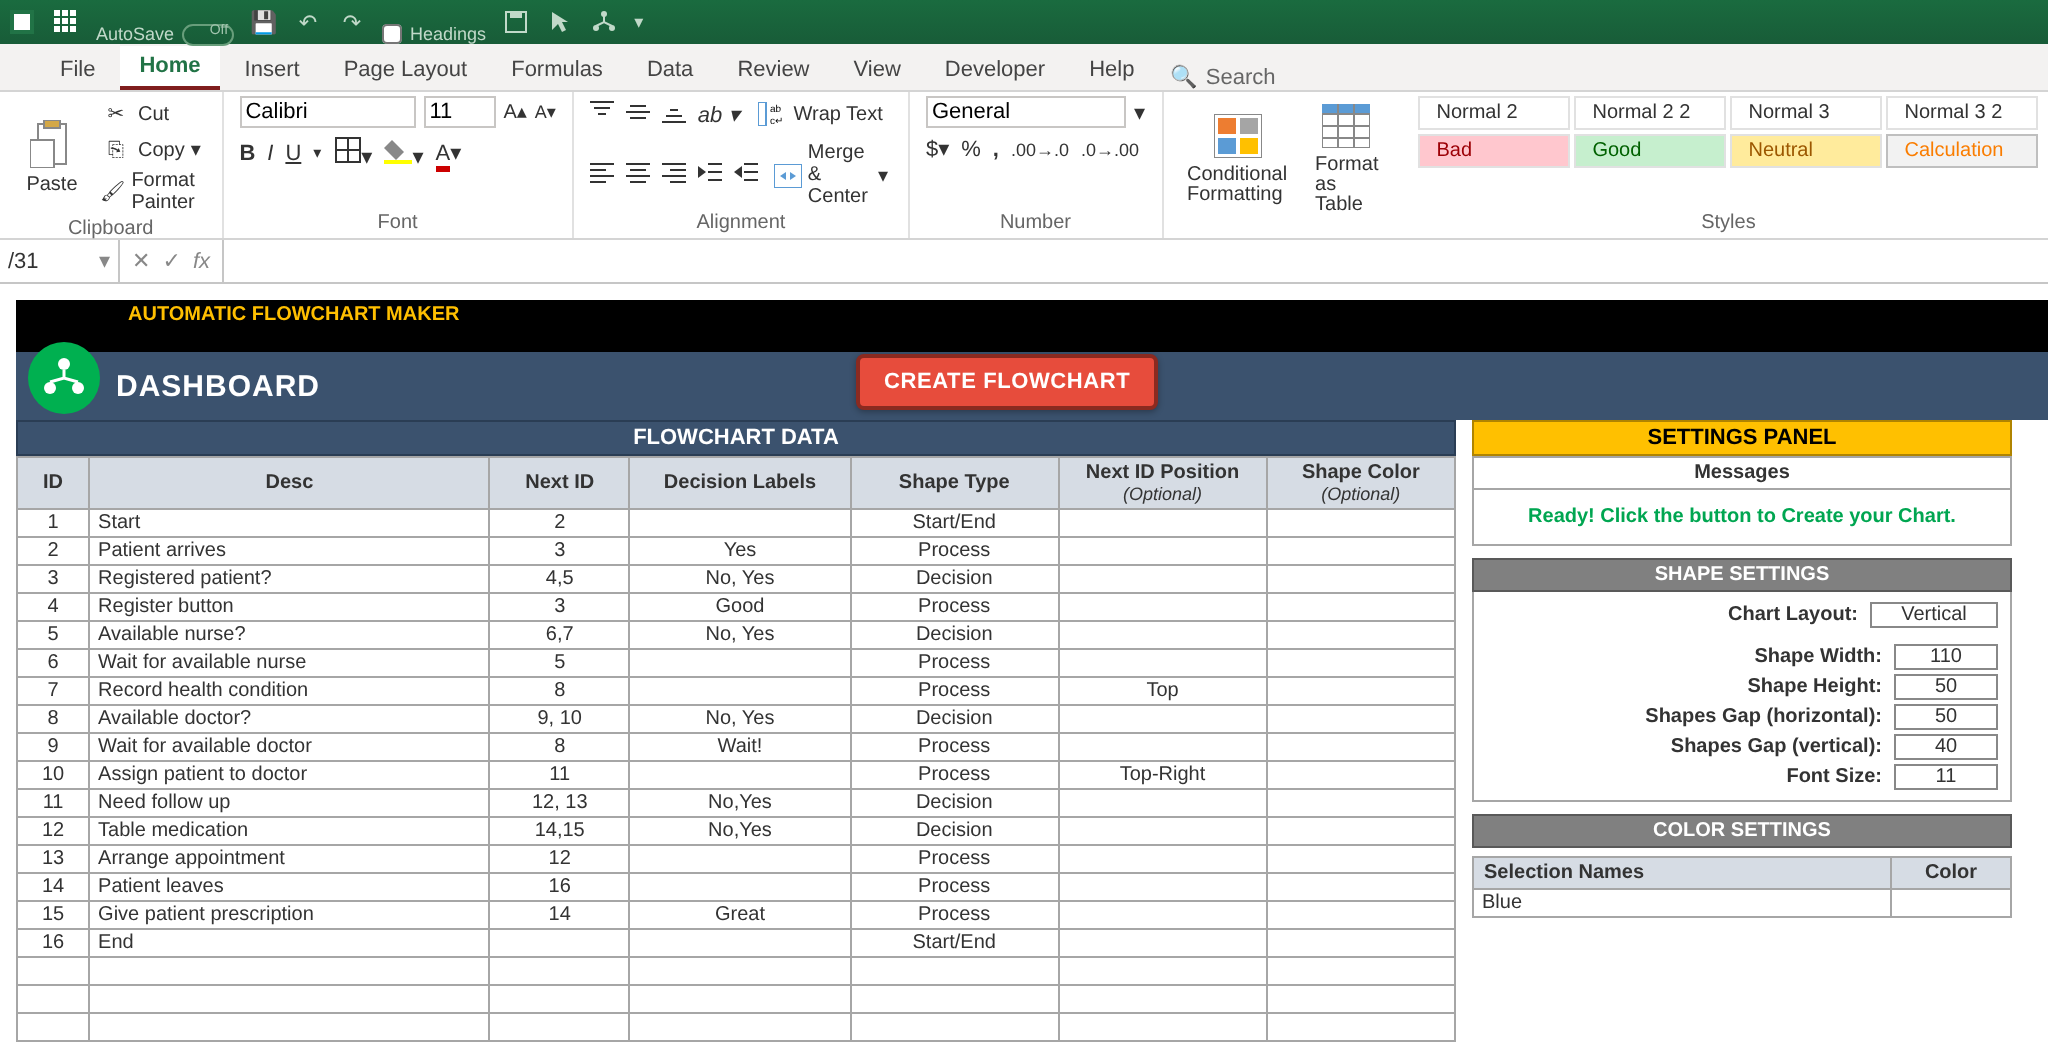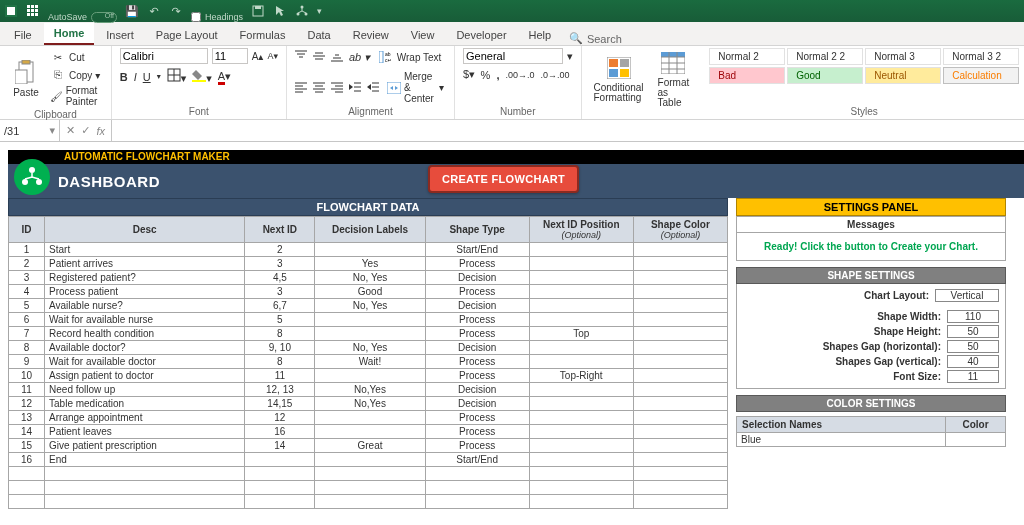--- a/index.html
+++ b/index.html
@@ -6,21 +6,21 @@
 body { background: #fff; font-size: 11px; color: #333; overflow: hidden; width: 1024px; height: 525px; }
 
 
 .titlebar { background: linear-gradient(#1a6b3f, #185c38); height: 22px; display: flex; align-items: center; padding: 0 4px; color: #c1d9c9; gap: 8px; }
 .titlebar .tb-icon { width: 14px; height: 14px; display: inline-flex; align-items: center; justify-content: center; }
 .titlebar .autosave { font-size: 9px; display: flex; align-items: center; gap: 4px; margin-top: 12px; }
 .titlebar .pill { border: 1px solid #689e7b; border-radius: 14px; width: 26px; height: 11px; position: relative; }
 .titlebar .pill::after { content: 'Off'; font-size: 7px; position: absolute; right: 2px; top: -1px; color: #a3c5af; }
 
 
-.menutabs { background: #f3f2f1; height: 24px; display: flex; align-items: flex-end; border-bottom: 1px solid #d4d4d4; padding-left: 4px; gap: 2px; }
+.menutabs { background: #f3f2f1; height: 24px; display: flex; align-items: flex-end; border-bottom: 1px solid #d4d4d4; padding-left: 20px; gap: 2px; }
 .menutabs .tab { padding: 4px 10px; font-size: 11px; color: #444; cursor: pointer; }
 .menutabs .tab.active { background: #fff; border-bottom: 2px solid #7f1d1d; color: #217346; font-weight: 600; }
 .menutabs .search { margin-left: 6px; display: flex; align-items: center; gap: 4px; color: #666; font-size: 11px; }
 
 
 .ribbon { background: #fff; border-bottom: 1px solid #d4d4d4; height: 74px; display: flex; }
 .ribbon-group { border-right: 1px solid #e1e1e1; padding: 2px 8px 0; display: flex; flex-direction: column; justify-content: space-between; }
 .ribbon-group .label { text-align: center; font-size: 10px; color: #666; padding: 1px 0 2px; }
 .ribbon-row { display: flex; align-items: center; gap: 4px; }
 .ribbon-btn-sm { padding: 1px 2px; font-size: 10px; color: #333; display: flex; align-items: center; gap: 3px; }
@@ -40,21 +40,21 @@
 .style-calc { background: #f2f2f2; color: #fa7d00; border-color: #bfbfbf; }
 
 
 .formulabar { height: 22px; background: #fff; border-bottom: 1px solid #c6c6c6; display: flex; align-items: stretch; }
 .namebox { width: 60px; border-right: 1px solid #c6c6c6; background: #fff; display: flex; align-items: center; padding: 0 4px; font-size: 11px; }
 .fb-btns { display: flex; align-items: center; gap: 6px; padding: 0 6px; border-right: 1px solid #c6c6c6; color: #888; }
 .fxbox { flex: 1; display: flex; align-items: center; padding: 0 6px; font-style: italic; color: #555; font-size: 11px; }
 
 
 .sheet { padding: 8px 0 0 8px; background: #fff; }
-.sheet-header { background: #000; color: #ffbf00; padding: 2px 12px; font-size: 10px; font-weight: bold; display: flex; align-items: flex-end; height: 14px; }
+.sheet-header { background: #000; color: #ffbf00; padding: 2px 12px; font-size: 10px; font-weight: bold; display: flex; align-items: flex-start; height: 26px; }
 .sheet-subheader { background: #3b526e; height: 34px; display: flex; align-items: center; position: relative; }
 .logo-circle { width: 36px; height: 36px; background: #00b050; border-radius: 50%; display: flex; align-items: center; justify-content: center; margin: -8px 8px 0 6px; position:relative; z-index:2;}
 .dashboard-title { color: #fff; font-weight: bold; font-size: 15px; letter-spacing: 0.5px; }
 .create-btn { position: absolute; left: 420px; top: 1px; background: #e74c3c; color: #fff; font-weight: bold; font-size: 11px; padding: 6px 12px; border: 2px solid #8b2a20; border-radius: 4px; box-shadow: 0 1px 3px rgba(0,0,0,0.3); letter-spacing: 0.3px;}
 
 .panels { display: flex; gap: 8px; }
 .left-panel { width: 720px; }
 .right-panel { width: 270px; }
 
 .panel-title { background: #3b526e; color: #fff; font-weight: bold; text-align: center; padding: 2px; font-size: 11px; border: 1px solid #2a3d54; }
@@ -417,21 +417,21 @@
               <td class="center">3</td>
               <td>Registered patient?</td>
               <td class="center">4,5</td>
               <td class="center">No, Yes</td>
               <td class="center">Decision</td>
               <td class="center"></td>
               <td class="center"></td>
             </tr>
             <tr>
               <td class="center">4</td>
-              <td>Process patient</td>
+              <td>Register button</td>
               <td class="center">3</td>
               <td class="center">Good</td>
               <td class="center">Process</td>
               <td class="center"></td>
               <td class="center"></td>
             </tr>
             <tr>
               <td class="center">5</td>
               <td>Available nurse?</td>
               <td class="center">6,7</td>

